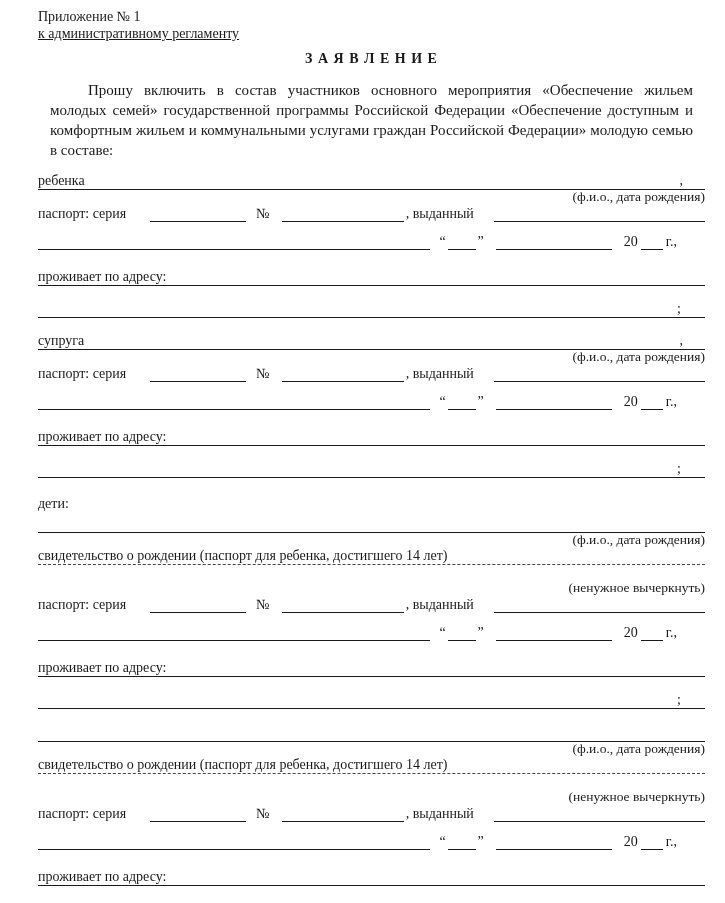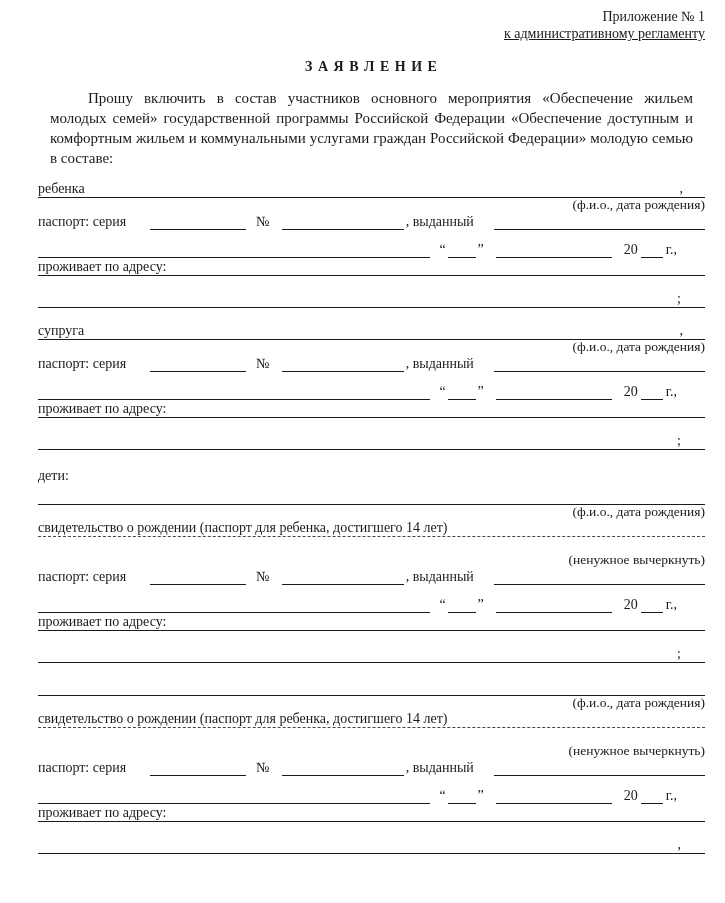--- a/index.html
+++ b/index.html
@@ -7,27 +7,27 @@
     position:relative;
     width:725px;height:903px;
     box-sizing:border-box;
     padding:6px 20px 0 38px;
     background:#fff;
     color:#1a1a1a;
     font-family:"Liberation Serif", serif;
     font-size:14px;
     overflow:hidden;
   }
-  .right{text-align:right;line-height:17px;}
+  .right{line-height:17px;}
   .appendix-1{margin-top:2px;}
   .appendix-2{margin-top:0;text-decoration:underline;}
   .addressee{margin-top:22px;}
   .title{
     text-align:center;font-weight:bold;
-    letter-spacing:1px;line-height:18px;margin-top:16px;
+    letter-spacing:1px;line-height:18px;margin-top:8px;
   }
   .intro{
     text-align:justify;text-indent:38px;
     line-height:20px;font-size:15px;margin:12px;
   }
   .row{display:flex;align-items:flex-end;line-height:17px;}
   .u{border-bottom:1px solid #1a1a1a;align-self:flex-end;}
   .fullline{border-bottom:1px solid #1a1a1a;}
   .dashedline{border-bottom:1px dashed #444;}
   .hint{text-align:right;font-size:13.5px;line-height:14px;}
@@ -36,21 +36,21 @@
   .endrow .endmark{margin-left:auto;margin-right:24px;}
   .passport-row{margin-top:1px;}
   .passport-row .s1{width:96px;margin-left:24px;margin-right:10px;}
   .passport-row .s2{width:122px;margin-left:12px;margin-right:2px;}
   .passport-row .s3{flex:1;margin-left:20px;}
   .date-row{margin-top:11px;padding-right:28px;}
   .date-row .d1{flex:1;margin-right:9px;}
   .date-row .d2{width:28px;margin:0 2px;}
   .date-row .d3{width:116px;margin:0 12px;}
   .date-row .d4{width:22px;margin:0 3px;}
-  .address-row{margin-top:0;}
+  .address-row{margin-top:18px;}
   .children-label{line-height:17px;margin-top:17px;}
   .blankline{height:16px;border-bottom:1px solid #1a1a1a;margin-top:4px;}
   .blankline.second{margin-top:16px;}
   .strike-hint{margin-top:16px;}
   .next-name{margin-top:14px;}
 </style>
 </head>
 <body>
 
 <div class="page">

